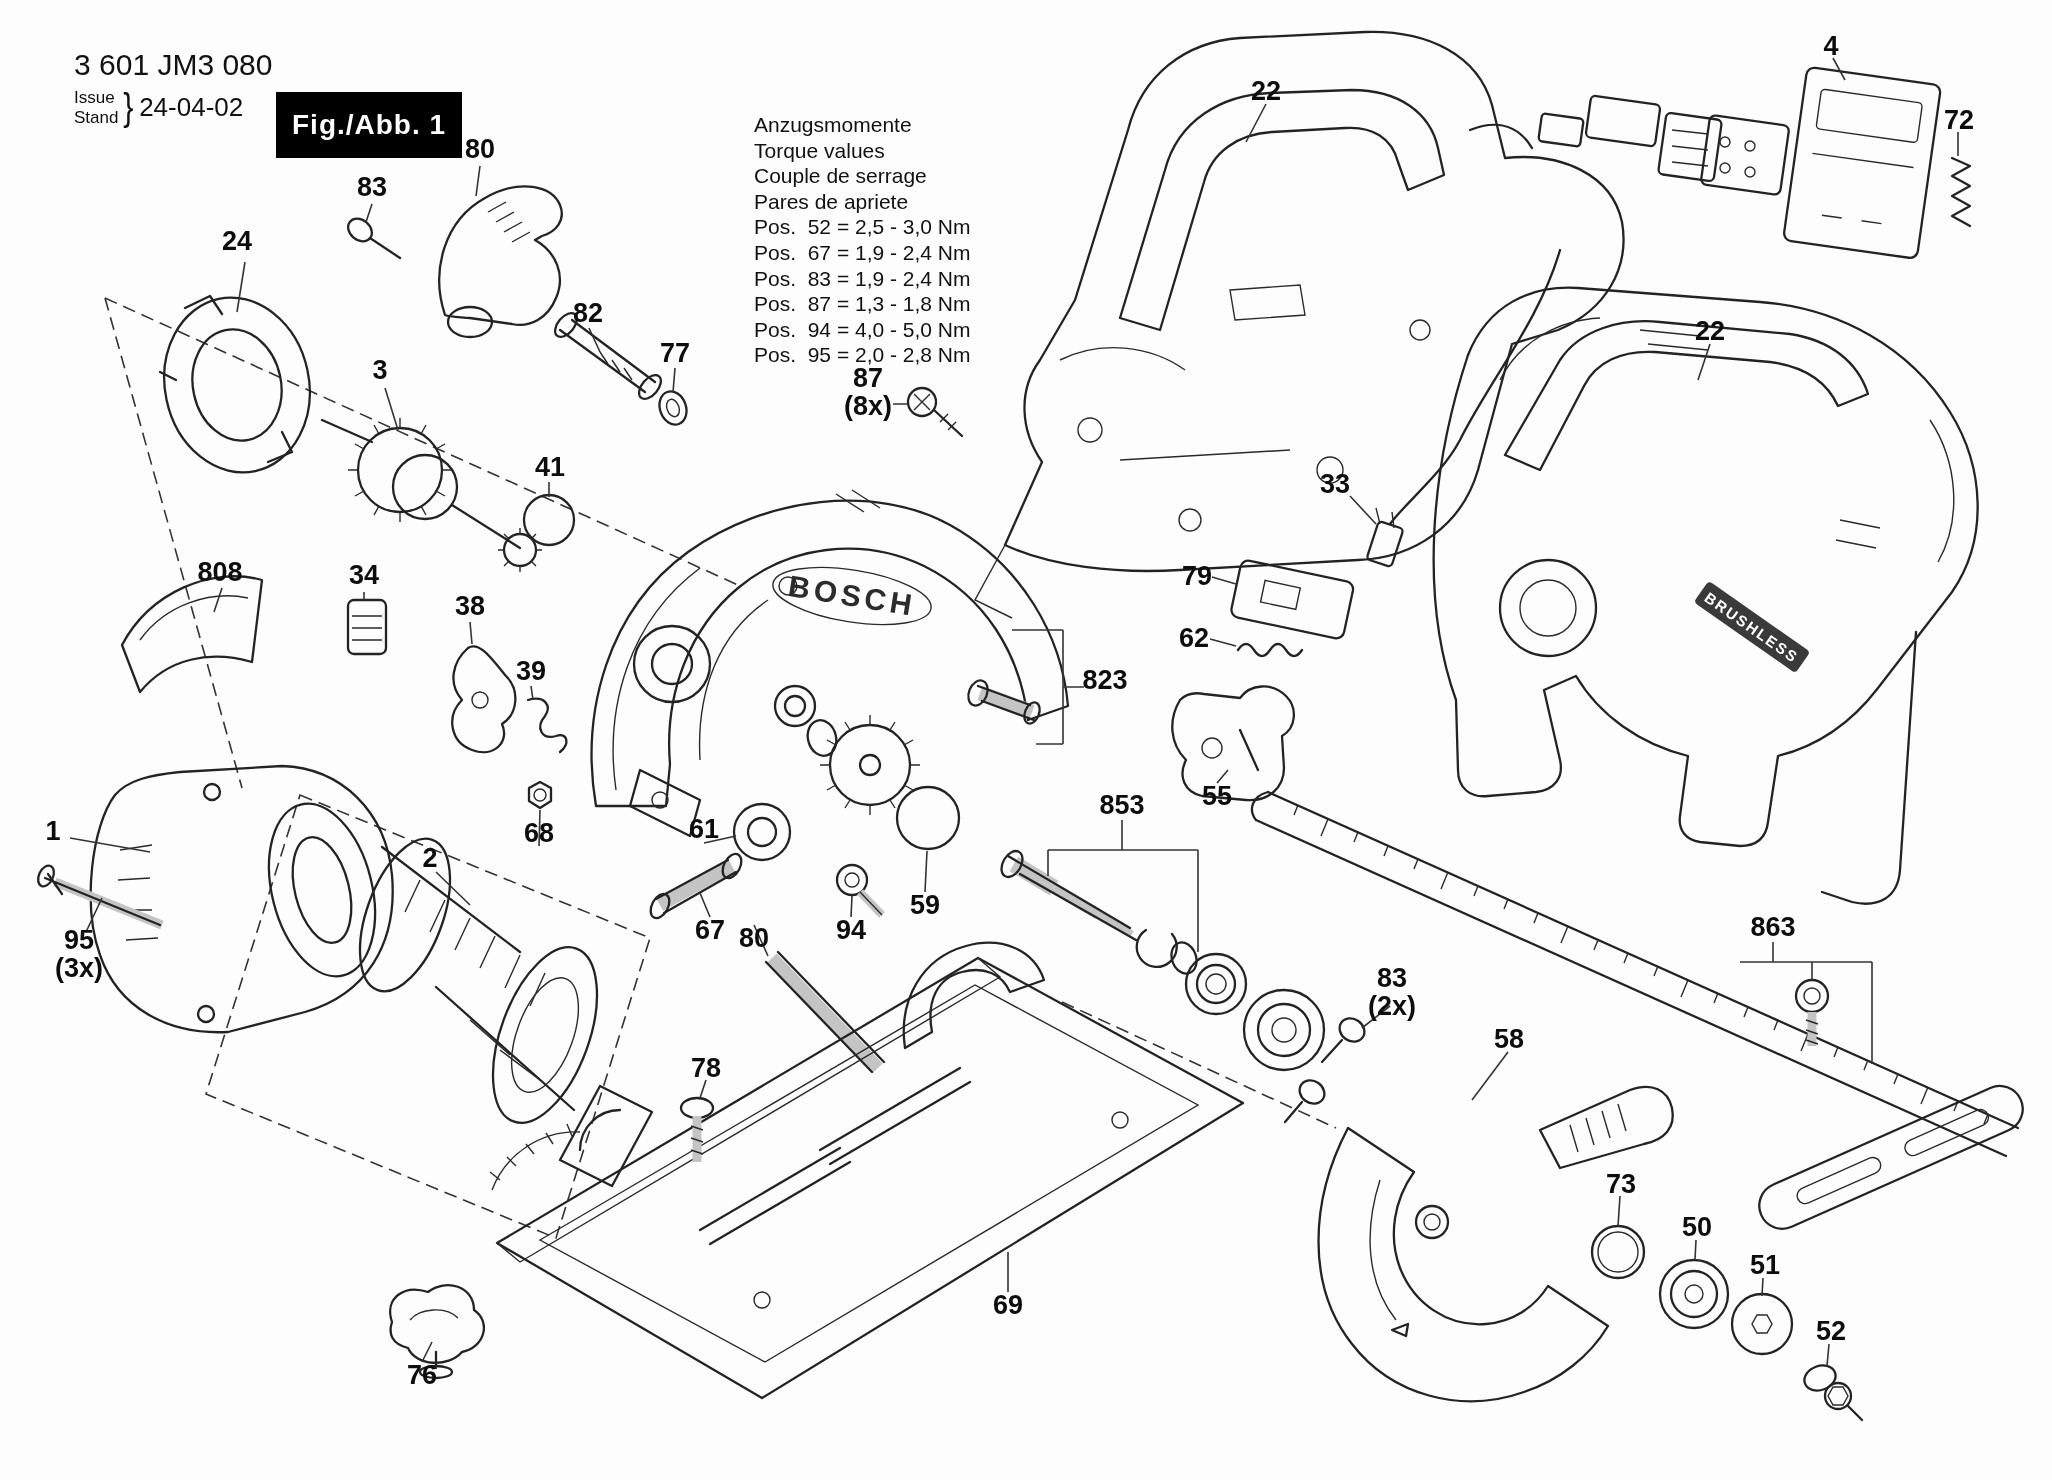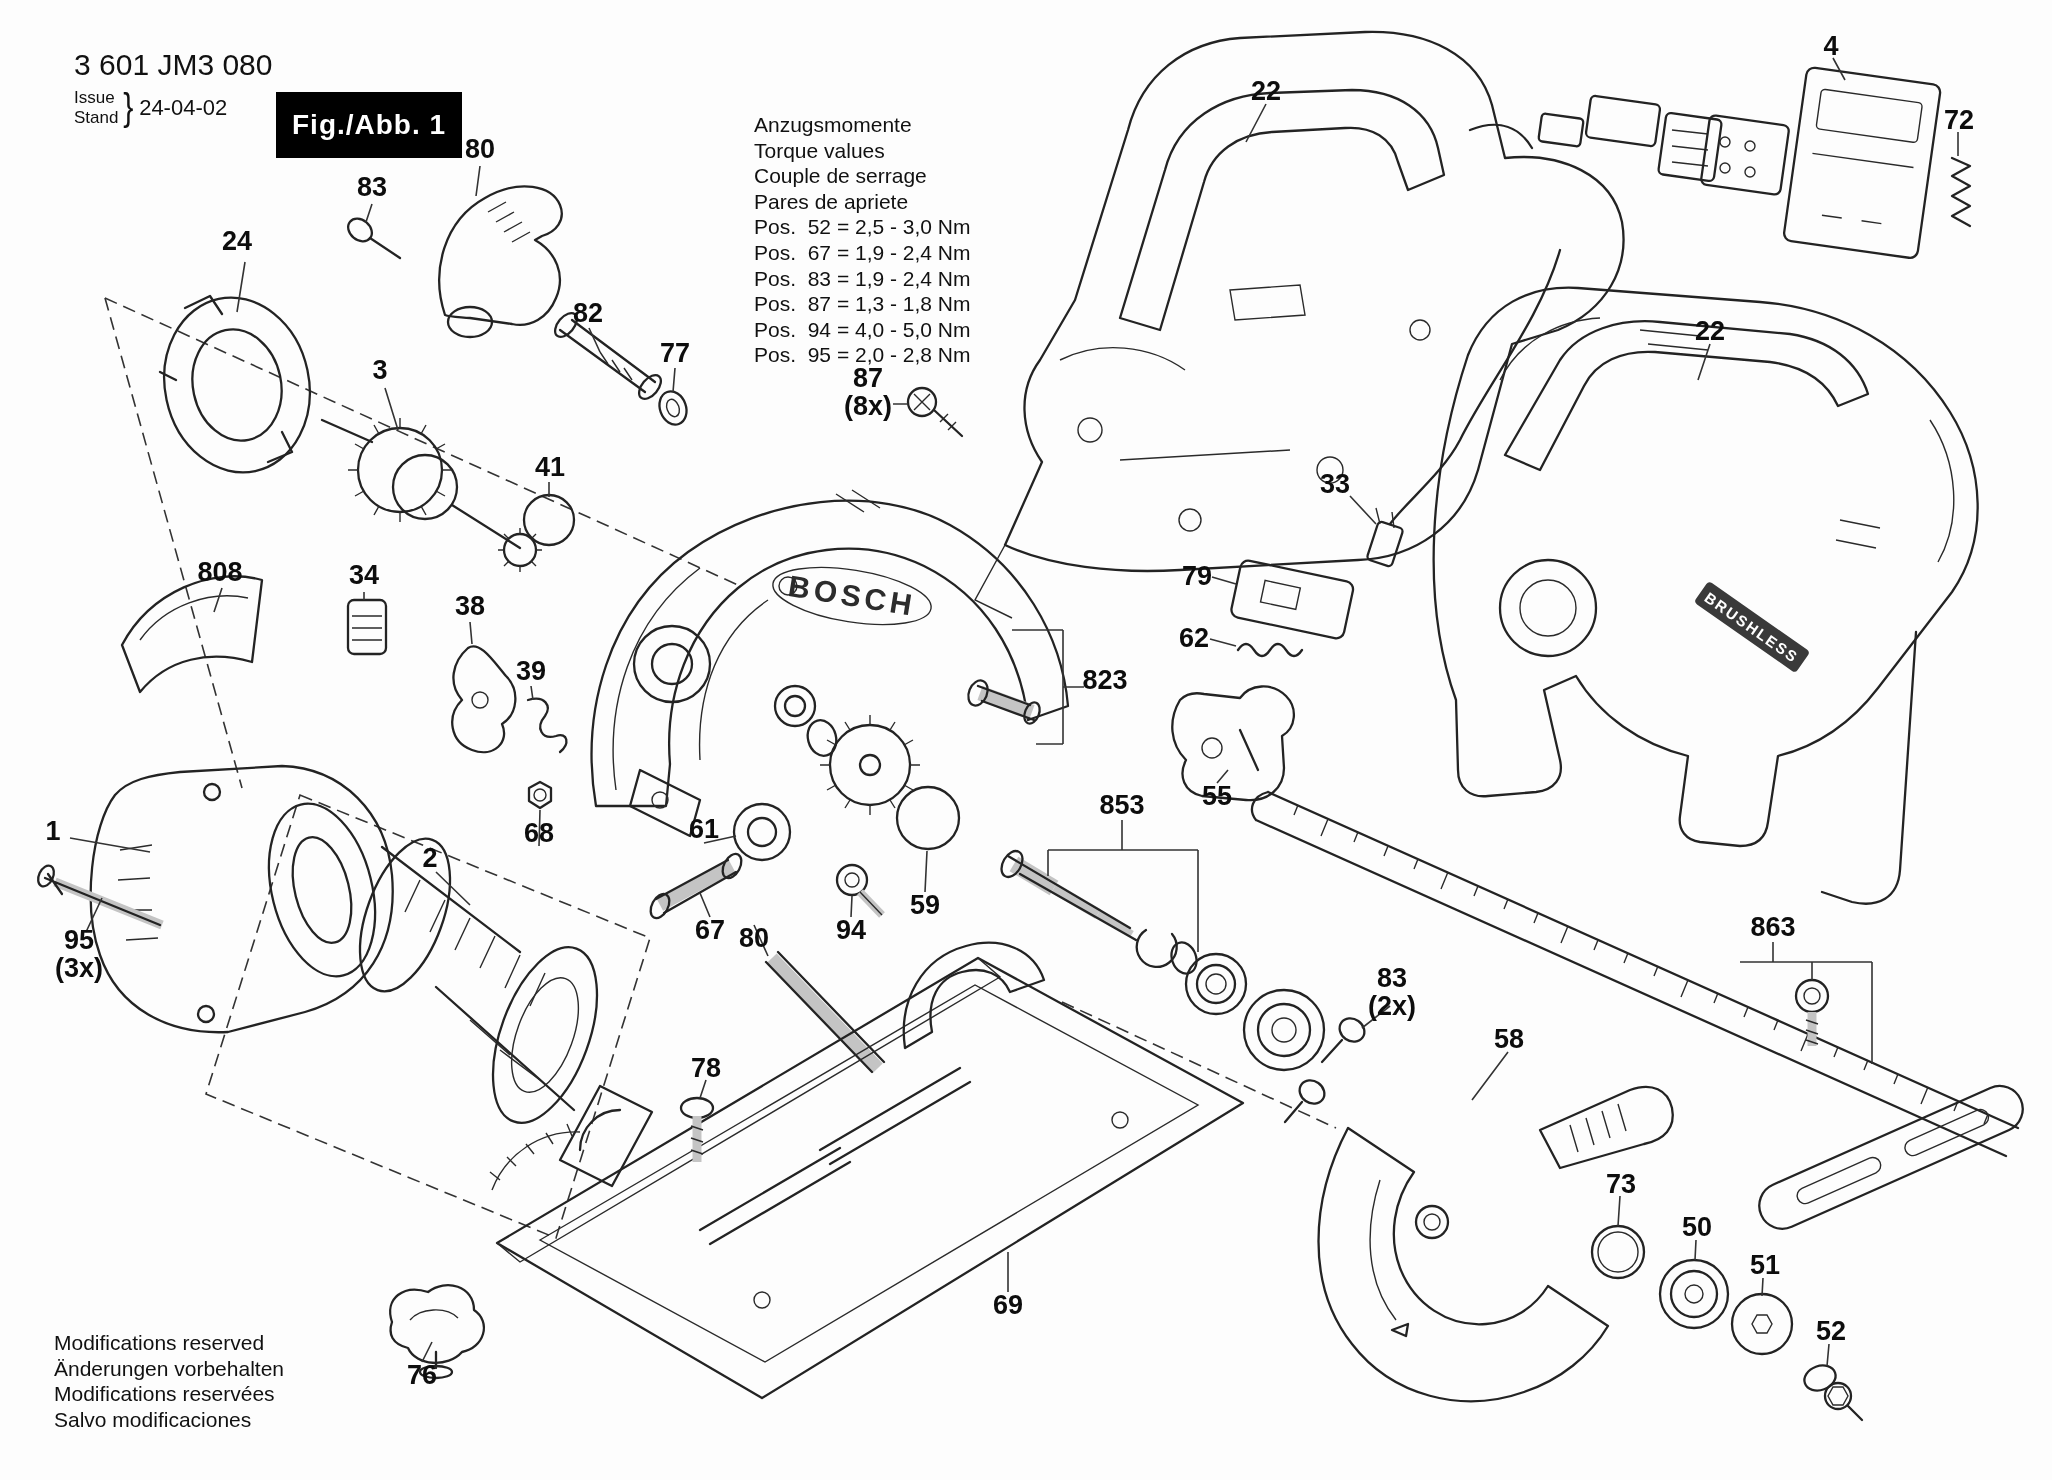--- a/index.html
+++ b/index.html
@@ -11,21 +11,21 @@
   svg .lead{stroke:#333;fill:none;stroke-width:1.6;}
   svg .dash{stroke:#333;fill:none;stroke-width:1.6;stroke-dasharray:13 7;}
   svg .grayln{stroke:#c4c4c4;fill:none;}
   svg .darkfill{fill:#3a3a3a;stroke:none;}
   .plabel{position:absolute;transform:translate(-50%,-50%);font-size:27px;font-weight:700;
           color:#0d0d0d;white-space:pre-line;text-align:center;line-height:1.05;}
   .hdr-partnum{position:absolute;left:74px;top:48px;font-size:30px;font-weight:400;}
   .issue-block{position:absolute;left:74px;top:86px;display:flex;align-items:center;gap:2px;}
   .issue-words{display:flex;flex-direction:column;font-size:17px;line-height:1.15;}
   .issue-brace{font-size:38px;font-weight:300;transform:scaleX(.8);margin:0 2px;}
-  .issue-date{font-size:22px;}
+  .issue-date{font-size:26px;}
   .figbox{position:absolute;left:232px;top:92px;background:#000;color:#fff;font-size:28px;
           font-weight:700;padding:17px 16px;letter-spacing:1px;margin-left:44px;}
   .torque{position:absolute;left:754px;top:112px;font-size:21px;line-height:1.22;}
   .torque div{white-space:pre;}
   .footer{position:absolute;left:54px;top:1330px;font-size:21px;line-height:1.22;}
 </style>
 </head>
 <body>
 
 <div id="canvas">
@@ -365,20 +365,14 @@
 <div class="plabel" style="left:1509px;top:1039px">58</div>
 <div class="plabel" style="left:1773px;top:927px">863</div>
 <div class="plabel" style="left:706px;top:1068px">78</div>
 <div class="plabel" style="left:1008px;top:1305px">69</div>
 <div class="plabel" style="left:1621px;top:1184px">73</div>
 <div class="plabel" style="left:1697px;top:1227px">50</div>
 <div class="plabel" style="left:1765px;top:1265px">51</div>
 <div class="plabel" style="left:1831px;top:1331px">52</div>
 <div class="plabel" style="left:422px;top:1375px">76</div>
 
-<div class="footer">
-  <div>Modifications reserved</div>
-  <div>Änderungen vorbehalten</div>
-  <div>Modifications reservées</div>
-  <div>Salvo modificaciones</div>
+
 </div>
 
-</div>
-
 </body></html>

